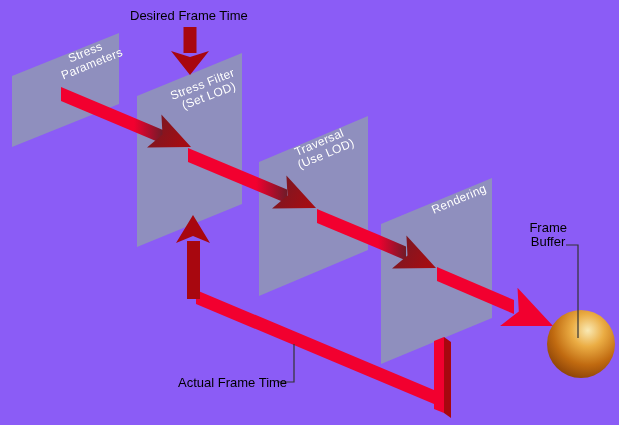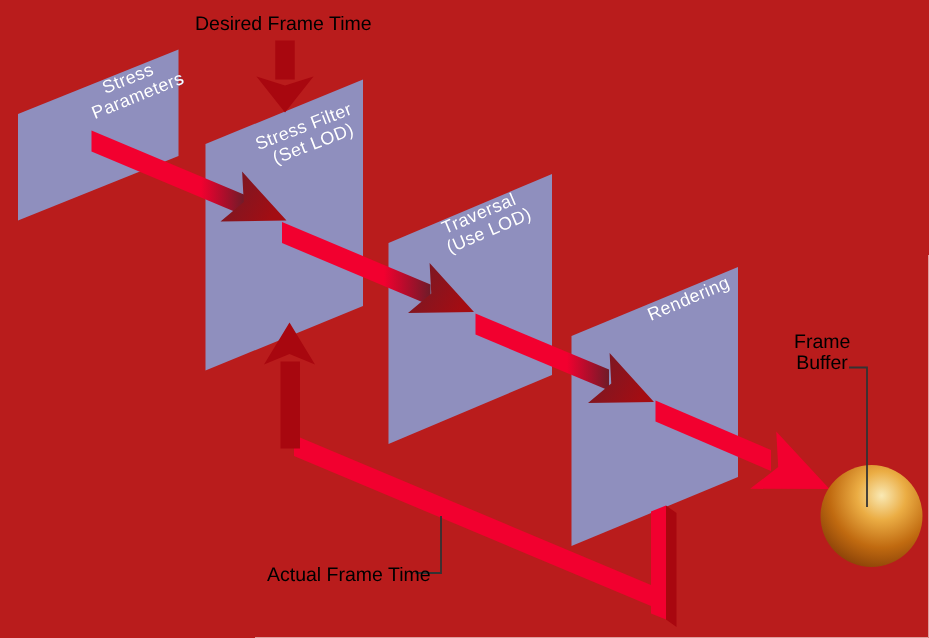--- a/index.html
+++ b/index.html
@@ -1,16 +1,16 @@
 <!DOCTYPE html>
 <html><head>
 <meta charset="utf-8">
 <style>
   html,body{margin:0;padding:0;background:#ffffff;}
-  .stage{position:relative;width:619px;height:425px;background:#b91c1c;overflow:hidden;
+  .stage{position:relative;width:619px;height:425px;background:#8b5cf6;overflow:hidden;
          font-family:"Liberation Sans", sans-serif;}
   svg{display:block;}
   text{font-family:"Liberation Sans", sans-serif;}
   .ext-label{font-size:13px;fill:#000000;}
   .panel-label{font-size:12px;fill:#ffffff;stroke:#8585b5;stroke-width:.35;paint-order:stroke;letter-spacing:.3px;}
 </style>
 </head>
 <body>
 
 <div class="stage">

